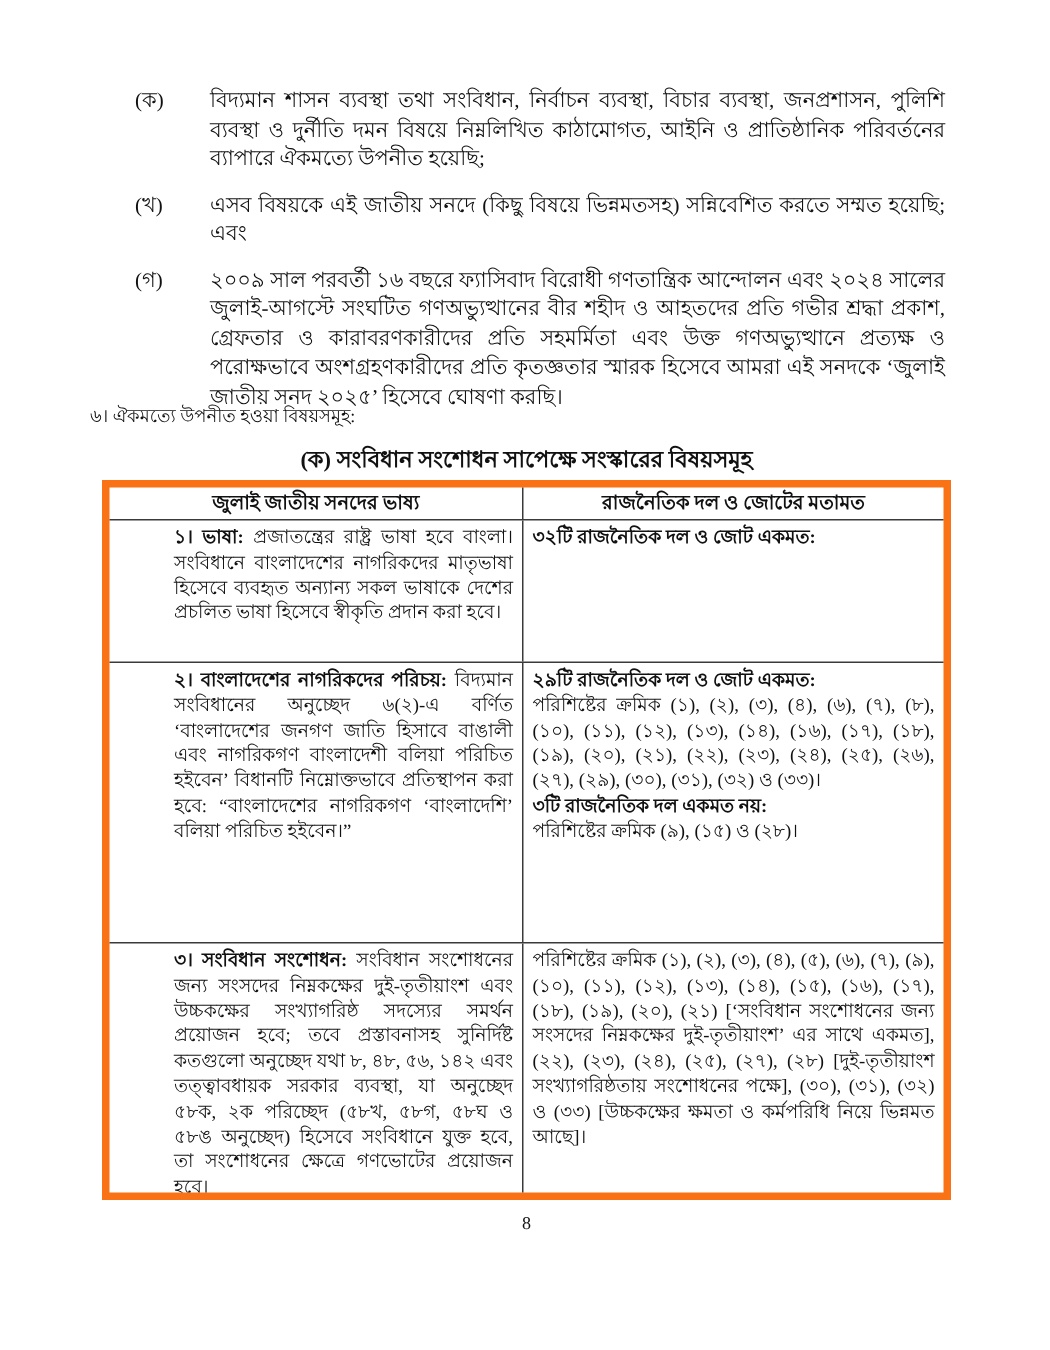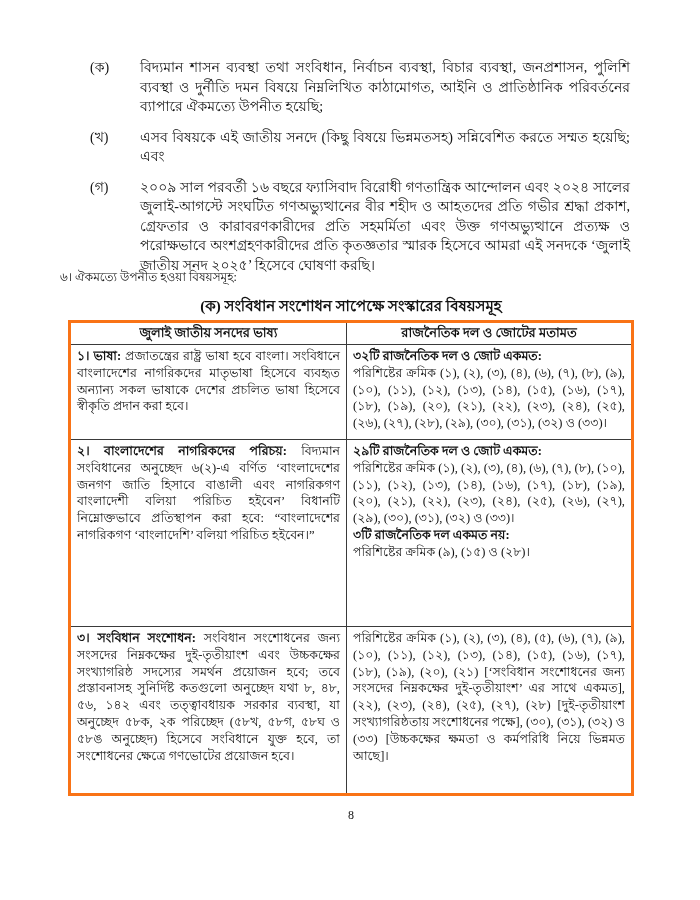--- a/index.html
+++ b/index.html
@@ -32,21 +32,21 @@
   .table-title {
     position: absolute;
     top: 294px; left: 68px; width: 566px;
     text-align: center;
     font-size: 15px; font-weight: bold;
   }
   
   .tbl {
     position: absolute;
     top: 320px; left: 68px; width: 566px;
-    border: 3px solid #f97316;
+    border: 5px solid #f97316;
     font-size: 12.5px;
   }
   .tbl-hrow, .tbl-row { display: grid; grid-template-columns: 276px 1fr; }
   .tbl-hcell {
     height: 21px;
     display: flex; align-items: center; justify-content: center;
     font-weight: bold; font-size: 13px;
     overflow: hidden;
   }
   .tbl-hcell.first { border-right: 1px solid #3a3a3a; }
@@ -60,21 +60,21 @@
   .tbl-row { border-top: 1px solid #3a3a3a; }
   .tbl-row.r1 { height: 95px; }
   .tbl-row.r2 { height: 187px; font-family: Liberation Serif, serif; }
   .tbl-row.r3 { height: 167px; }
   .cell {
     padding: 3px 6px 2px 6px;
     line-height: 16.8px;
     text-align: justify;
     overflow: hidden;
   }
-  .cell.left { border-right: 1px solid #3a3a3a; }
+  .cell.left { border-right: 1px solid #3a3a3a; margin-left: 37px; }
   .lead { font-weight: bold; }
   .seg { display: block; }
   .seg-bold { font-weight: bold; }
   .seg-note { color: #dd0000; font-weight: bold; }
   
   .page-number {
     position: absolute;
     top: 808px; left: 68px; width: 566px;
     text-align: center;
     font-size: 12px;
@@ -113,21 +113,20 @@
     </div>
 
 
     <div class="tbl-row r1">
       <div class="cell left">
         <span class="lead">১। ভাষা:</span>
         <span>প্রজাতন্ত্রের রাষ্ট্র ভাষা হবে বাংলা। সংবিধানে বাংলাদেশের নাগরিকদের মাতৃভাষা হিসেবে ব্যবহৃত অন্যান্য সকল ভাষাকে দেশের প্রচলিত ভাষা হিসেবে স্বীকৃতি প্রদান করা হবে।</span>
       </div>
       <div class="cell">
         <span class="seg seg-bold">৩২টি রাজনৈতিক দল ও জোট একমত:</span>
-        <span class="seg">পরিশিষ্টের ক্রমিক (১), (২), (৩), (৪), (৬), (৭), (৮), (৯), (১০), (১১), (১২), (১৩), (১৪), (১৫), (১৬), (১৭), (১৮), (১৯), (২০), (২১), (২২), (২৩), (২৪), (২৫), (২৬), (২৭), (২৮), (২৯), (৩০), (৩১), (৩২) ও (৩৩)।</span>
       </div>
     </div>
 
     <div class="tbl-row r2">
       <div class="cell left">
         <span class="lead">২। বাংলাদেশের নাগরিকদের পরিচয়:</span>
         <span>বিদ্যমান সংবিধানের অনুচ্ছেদ ৬(২)-এ বর্ণিত ‘বাংলাদেশের জনগণ জাতি হিসাবে বাঙালী এবং নাগরিকগণ বাংলাদেশী বলিয়া পরিচিত হইবেন’ বিধানটি নিম্নোক্তভাবে প্রতিস্থাপন করা হবে: “বাংলাদেশের নাগরিকগণ ‘বাংলাদেশি’ বলিয়া পরিচিত হইবেন।”</span>
       </div>
       <div class="cell">
         <span class="seg seg-bold">২৯টি রাজনৈতিক দল ও জোট একমত:</span>

